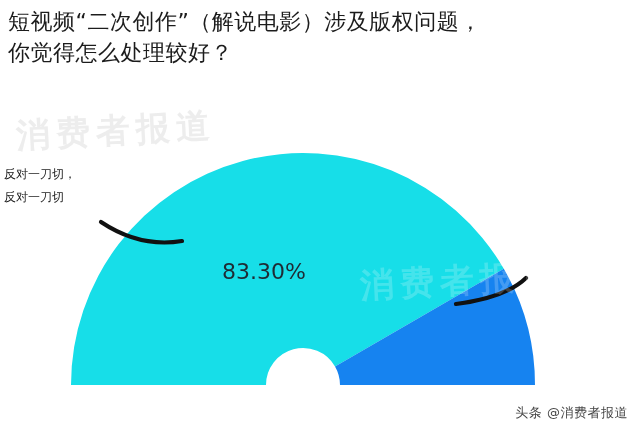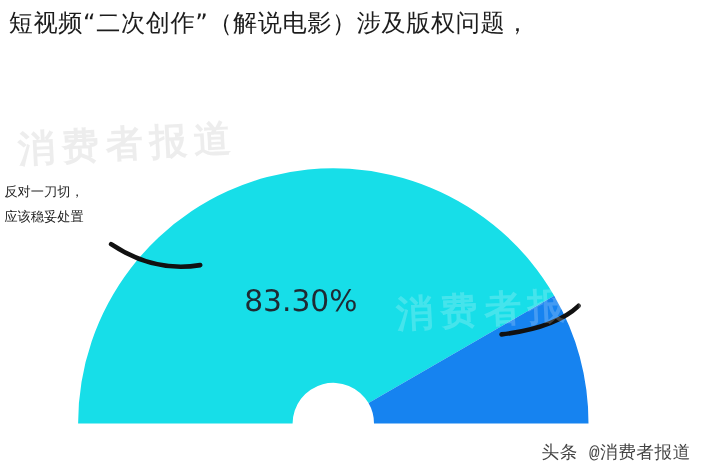--- a/index.html
+++ b/index.html
@@ -65,47 +65,47 @@
     line-height: 23px;
     color: #1c1c1c;
     white-space: nowrap;
   }
   #callout-left { left: 4px; top: 163px; text-align: left; }
   #callout-right { left: 512px; top: 216px; text-align: left; }
 
   
   .pct {
     position: absolute;
-    font-size: 27px;
+    font-size: 22px;
     font-weight: 400;
     white-space: nowrap;
   }
   #pct-major { left: 222px; top: 259px; color: #1f2a33; }
   #pct-minor { left: 398px; top: 330px; color: #ffffff; }
 
   
   #footer-attribution {
     position: absolute;
     right: 12px;
     bottom: 6px;
-    font-size: 16px;
+    font-size: 13px;
     color: #2b2b2b;
     letter-spacing: 0.5px;
     white-space: nowrap;
     opacity: 0.88;
-    font-family: Liberation Mono, monospace;
   }
 </style>
 </head>
 <body>
 
 <div id="page">
 
   <div id="title-block">
     <div class="title-line">短视频“二次创作”（解说电影）涉及版权问题，</div>
+    <div class="title-line">你觉得怎么处理较好？</div>
   </div>
 
   <div class="watermark" id="watermark-top-left">消费者报道</div>
 
   <div id="chart-area">
     <svg id="chart-svg" width="640" height="428" viewBox="0 0 640 428" xmlns="http://www.w3.org/2000/svg">
       <g>
         <path id="slice-major" fill="#17DEE8" stroke="none" d="M 71 385 A 232 232 0 0 1 503.79630861870044 268.78966291631536 L 335.0235492193617 366.46645486165374 A 37 37 0 0 0 266 385 Z"></path>
         <path id="slice-minor" fill="#1683F0" stroke="none" d="M 503.79630861870044 268.78966291631536 A 232 232 0 0 1 535 384.99999999999994 L 340 385 A 37 37 0 0 0 335.0235492193617 366.46645486165374 Z"></path>
       </g>
@@ -113,21 +113,21 @@
         <path id="leader-left" fill="none" stroke="#111111" stroke-width="4.2" stroke-linecap="round" d="M 101 222 Q 140 248 182 241"></path>
         <path id="leader-right" fill="none" stroke="#111111" stroke-width="4.2" stroke-linecap="round" d="M 456 304 Q 505 298 526 278"></path>
       </g>
     </svg>
   </div>
 
   <div class="watermark" id="watermark-center">消费者报道</div>
 
   <div class="callout" id="callout-left">
     <div>反对一刀切，</div>
-    <div>应该稳妥处置</div>
+    <div>反对一刀切</div>
   </div>
 
 
   <div class="pct" id="pct-major">83.30%</div>
 
   <div id="footer-attribution">头条 @消费者报道</div>
 
 </div>
 
 </body></html>

